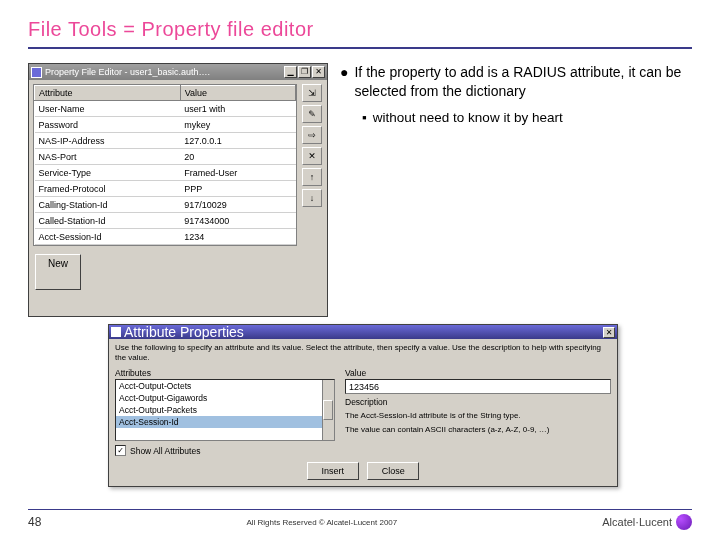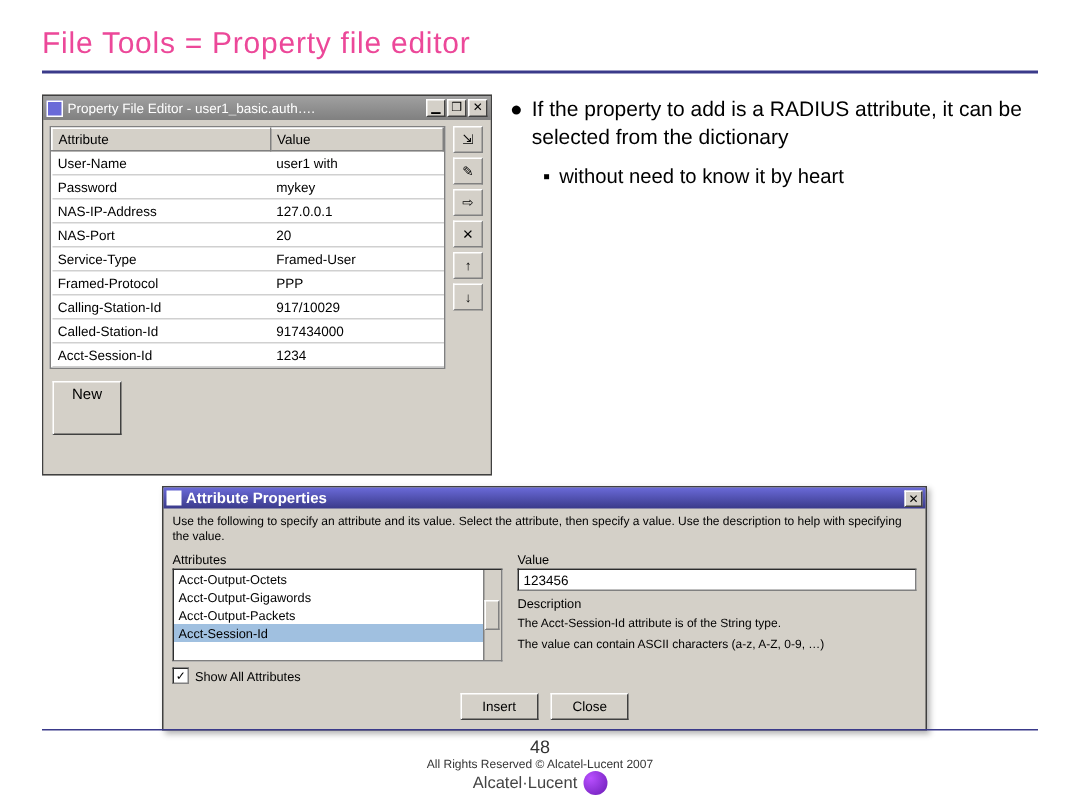--- a/index.html
+++ b/index.html
@@ -29,21 +29,21 @@
   .pfe-table td { border-bottom: 1px solid #d0d0d0; padding: 2px 4px; height: 16px; }
   .pfe-side { width: 22px; display: flex; flex-direction: column; gap: 3px; align-items: center; }
   .side-btn { width: 20px; height: 18px; background: #d4d0c8; border: 1px solid #fff; border-right-color: #808080; border-bottom-color: #808080; font-size: 9px; line-height: 16px; text-align: center; }
   .pfe-footer { padding: 4px 6px 26px 6px; background: #d4d0c8; }
   .new-btn { width: 46px; height: 36px; background: #d4d0c8; border: 1px solid #fff; border-right-color: #404040; border-bottom-color: #404040; font-size: 10px; text-align: center; line-height: 18px; }
 
   
   .attr-dialog { position: absolute; left: 108px; top: 324px; width: 510px; border: 1px solid #404040; background: #d4d0c8; font-size: 9px; font-family: Tahoma, sans-serif; box-shadow: 2px 2px 4px rgba(0,0,0,0.3); }
   .ad-titlebar { background: linear-gradient(#6a6ad8,#3a3a8a); color: #fff; display: flex; align-items: center; height: 14px; padding: 0 2px; }
   .ad-titlebar .sys-icon2 { width: 10px; height: 10px; background: #fff; margin-right: 3px; }
-  .ad-titlebar .t2 { flex: 1; font-size: 10px; font-weight: bold; }
+  .ad-titlebar .t2 { flex: 1; font-size: 14px; }
   .ad-close { width: 12px; height: 11px; background: #d4d0c8; border: 1px solid #fff; border-right-color:#404040; border-bottom-color:#404040; text-align: center; font-size: 8px; line-height: 9px; color:#000;}
   .ad-body { padding: 4px 6px 6px 6px; }
   .ad-instr { font-size: 8px; line-height: 1.2; margin-bottom: 6px; }
   .ad-cols { display: flex; gap: 10px; }
   .ad-left { width: 220px; }
   .ad-right { flex: 1; }
   .ad-label { font-size: 8.5px; margin-bottom: 1px; }
   .ad-list { border: 1px inset #808080; background: #fff; height: 62px; overflow: hidden; position: relative; }
   .ad-list-item { padding: 1px 3px; font-size: 8.5px; white-space: nowrap; }
   .ad-list-item.sel { background: #a0c0e0; }
@@ -51,21 +51,21 @@
   .ad-scroll .thumb { width: 10px; height: 20px; background: #d4d0c8; border: 1px solid #fff; border-right-color:#808080; border-bottom-color:#808080; margin-top: 20px; }
   .ad-input { width: 100%; border: 1px inset #808080; background: #fff; height: 15px; font-size: 9px; padding: 1px 3px; }
   .ad-desc { font-size: 8px; margin-top: 4px; line-height: 1.25; }
   .ad-check-row { margin-top: 4px; font-size: 8.5px; display: flex; align-items: center; gap: 4px; }
   .ad-check { width: 11px; height: 11px; border: 1px inset #808080; background: #fff; font-size: 8px; text-align: center; line-height: 9px; }
   .ad-buttons { text-align: center; margin-top: 6px; }
   .ad-btn { display: inline-block; width: 52px; height: 18px; background: #d4d0c8; border: 1px solid #fff; border-right-color:#404040; border-bottom-color:#404040; font-size: 9px; line-height: 16px; text-align: center; margin: 0 3px; }
 
   .footer { position: absolute; bottom: 10px; left: 28px; right: 28px; }
   .footer-rule { border: none; border-top: 1px solid #3a3a8a; }
-  .footer-row { display: flex; align-items: center; justify-content: flex-start; margin-top: 4px; flex-direction: column; }
+  .footer-row { display: flex; align-items: center; justify-content: flex-start; margin-top: 4px; }
   .page-num { font-size: 12px; color: #333; }
   .copyright { font-size: 8px; color: #333; text-align: center; flex: 1; }
   .logo { font-size: 11px; color: #444; display: flex; align-items: center; gap: 4px; }
   .logo-swirl { width: 16px; height: 16px; border-radius: 50%; background: radial-gradient(circle at 30% 30%, #b84fff, #6a1bb5); }
 </style>
 </head>
 <body>
 
 <div class="slide">
   <div class="title">File Tools = Property file editor</div>

